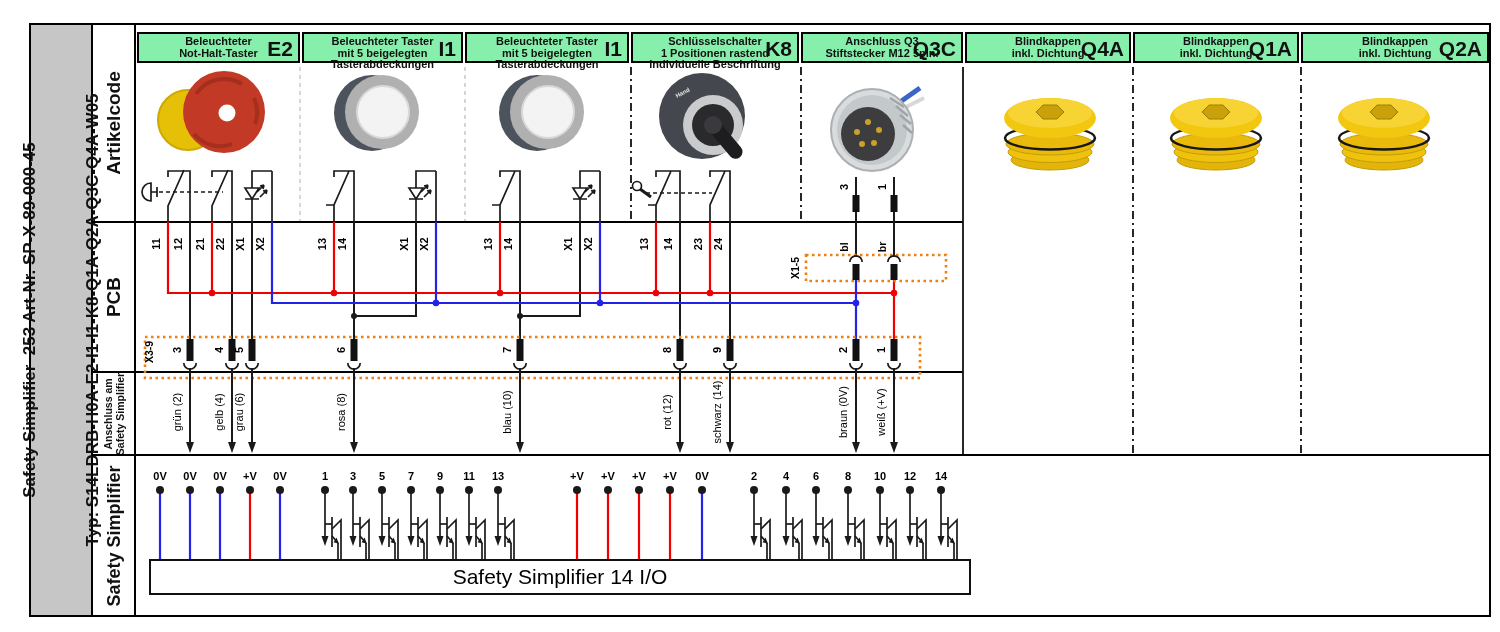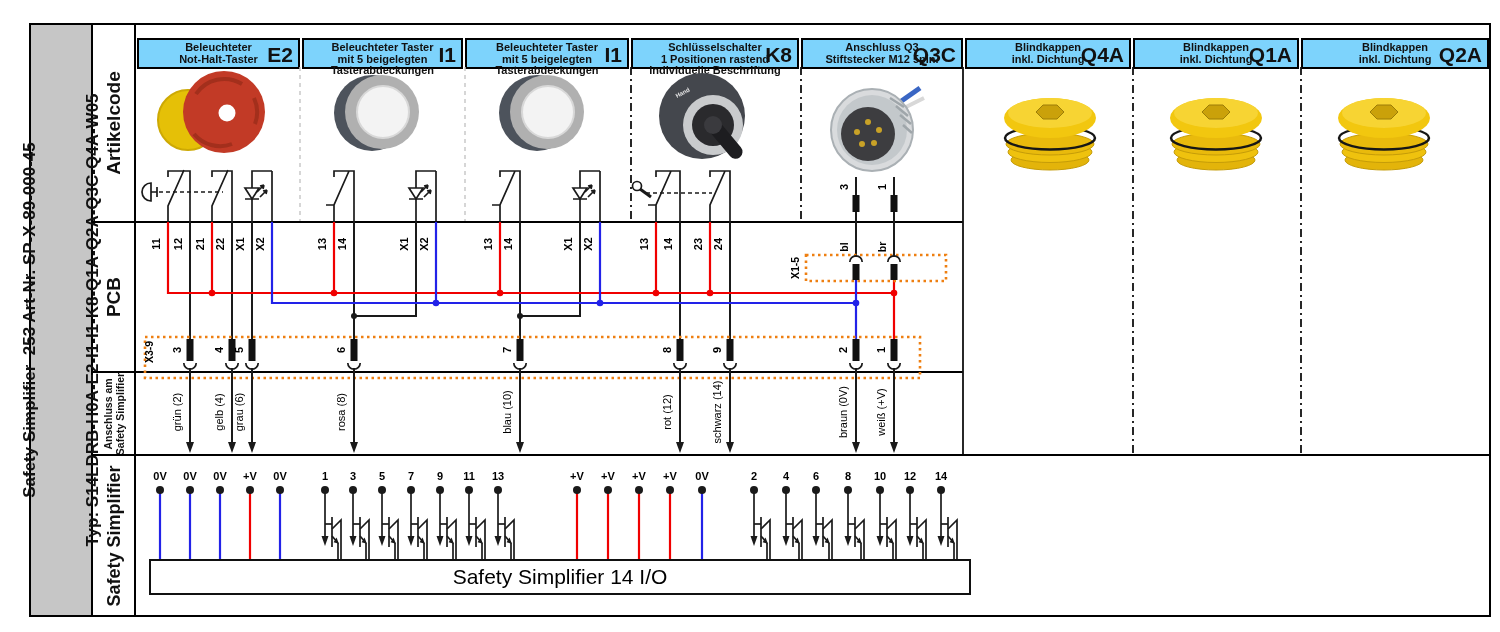--- a/index.html
+++ b/index.html
@@ -9,21 +9,21 @@
   
   #outer{left:29px;top:23px;width:1462px;height:594px;border:2px solid #000;box-sizing:border-box;}
   #sidebar{left:29px;top:23px;width:64px;height:594px;background:var(--sidebar-grey);
            border:2px solid #000;box-sizing:border-box;}
   #labelcol{left:92px;top:23px;width:44px;height:594px;border-right:2px solid #000;box-sizing:border-box;}
   .hline{background:#000;height:2px;}
   .vtext{position:absolute;left:50%;top:50%;transform:translate(-50%,-50%) rotate(-90deg);
          text-align:center;white-space:pre;}
   .vcell{position:absolute;left:92px;width:44px;}
   
-  .hdr{position:absolute;top:38px;height:31px;border:2px solid #000;box-sizing:border-box;background:#7dd3fc;}
+  .hdr{position:absolute;top:32px;height:31px;border:2px solid #000;box-sizing:border-box;background:#86efac;}
   .hdr-desc{font-weight:bold;font-size:11px;line-height:11.5px;text-align:center;padding-top:2px;
             white-space:pre-line;}
   .hdr-code{position:absolute;right:5px;bottom:0px;font-weight:bold;font-size:21px;}
   
   .sb1{font-weight:bold;font-size:17px;line-height:27px;white-space:pre;}
   
   .wk{stroke:#1a1a1a;stroke-width:2;fill:none;}
   .wr{stroke:var(--wire-red);stroke-width:2.2;fill:none;}
   .wb{stroke:var(--wire-blue);stroke-width:2.2;fill:none;}
   .sym{stroke:#1a1a1a;stroke-width:1.7;fill:none;}

